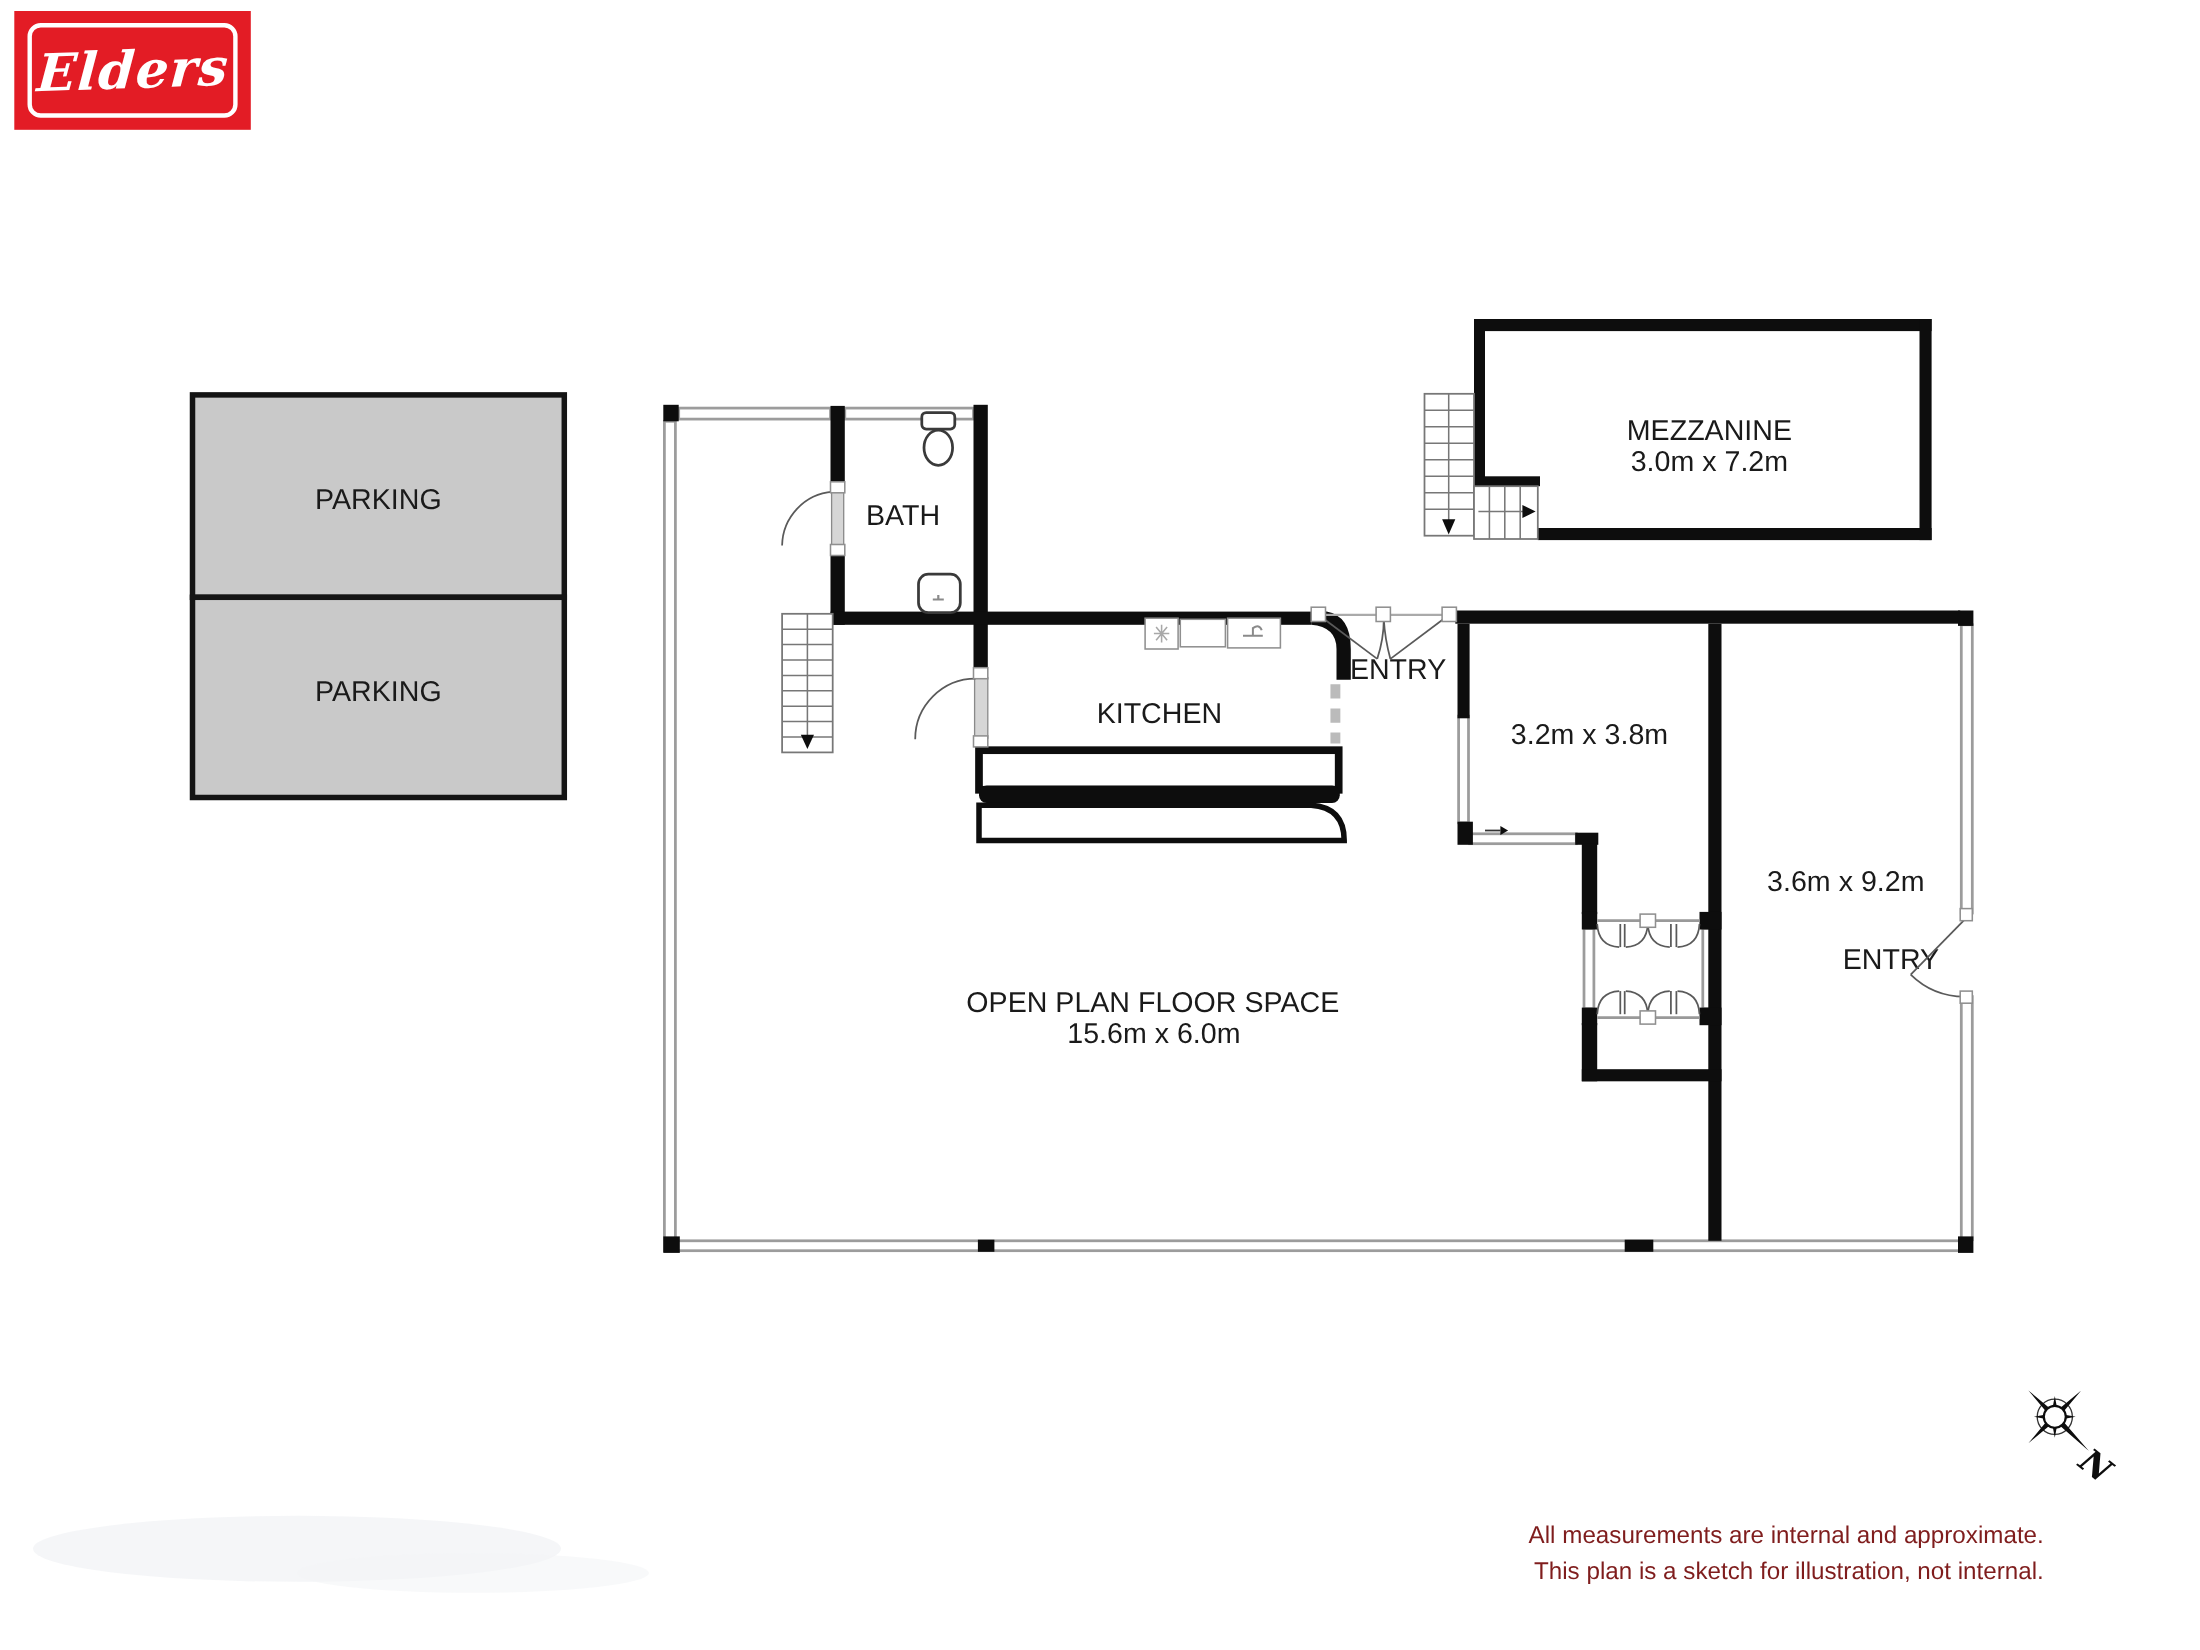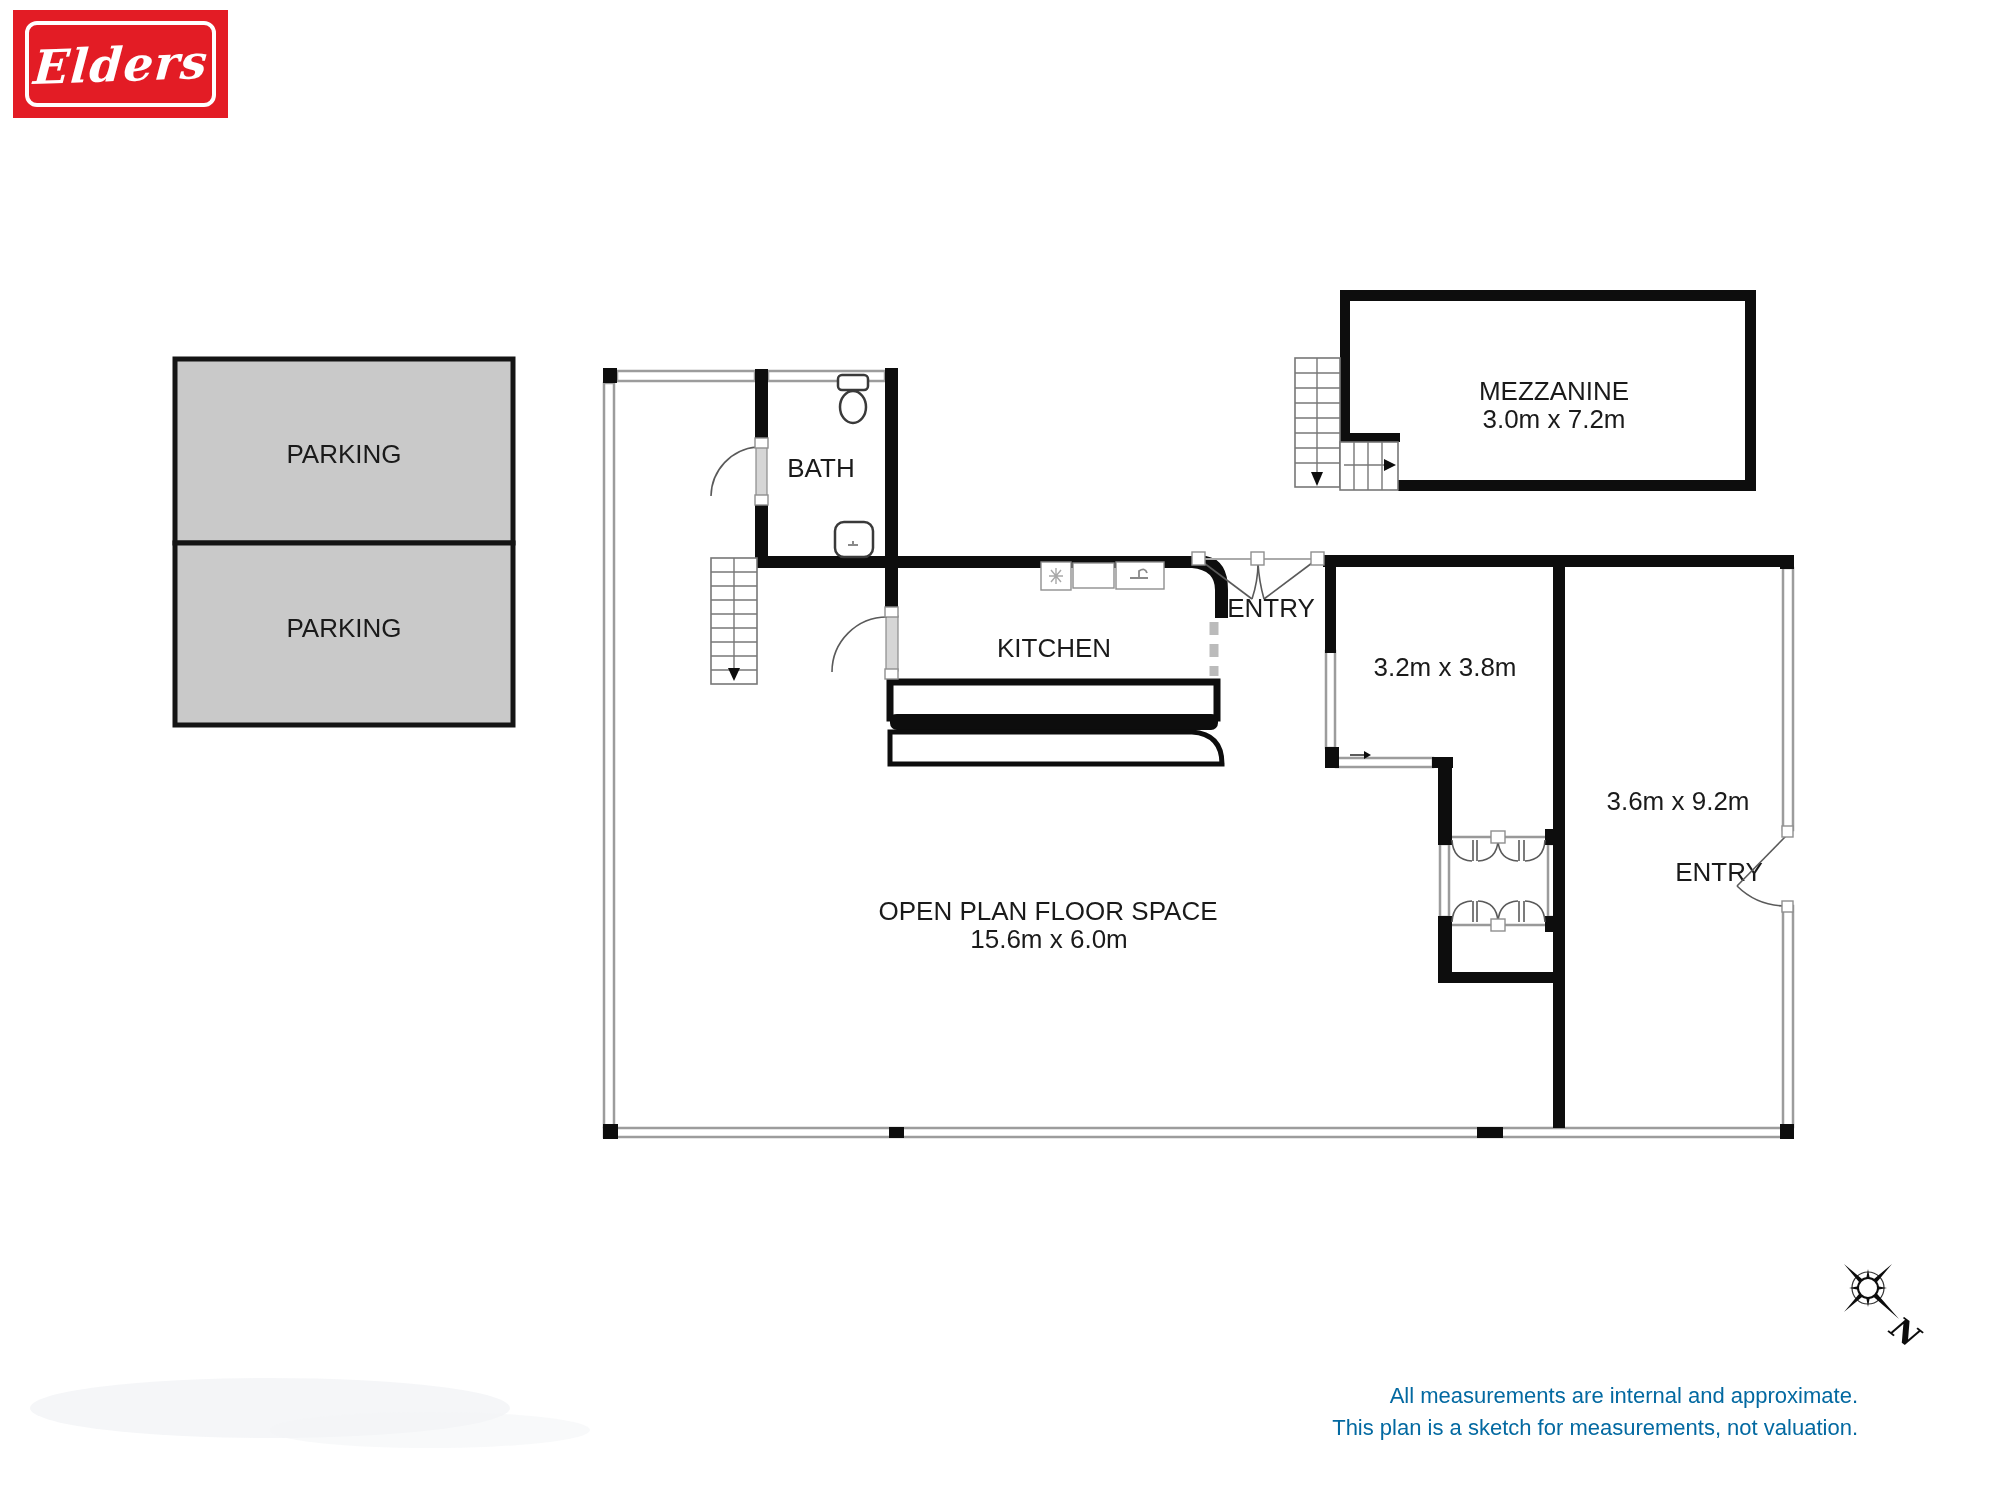--- a/index.html
+++ b/index.html
@@ -19,21 +19,21 @@
   .win{fill:#ffffff;stroke:#9c9c9c;stroke-width:2.5;}
   .fix{fill:#ffffff;stroke:#3a3a3a;stroke-width:2.5;}
   .stair{fill:#ffffff;stroke:#777777;stroke-width:1.6;}
   .tread{stroke:#777777;stroke-width:1.4;}
   .doorleaf{fill:#d6d6d6;stroke:#8a8a8a;stroke-width:1.2;}
   .arc{fill:none;stroke:#5a5a5a;stroke-width:1.6;}
   .hinge{fill:#ffffff;stroke:#8f8f8f;stroke-width:1.4;}
   .lbl{fill:#1a1a1a;font-size:26px;font-family:"Liberation Sans",sans-serif;}
   .mark{fill:#0d0d0d;}
   
-  #footer{position:absolute;right:142px;top:1380px;text-align:right;color:#0369a1;
+  #footer{position:absolute;right:142px;top:1380px;text-align:right;color:#7f1d1d;
           font-size:22px;line-height:32px;}
 </style>
 </head>
 <body>
 
 <div id="canvas">
 
   <div id="logo">
     <div class="inner"></div>
     <div class="brand">Elders</div>
@@ -231,16 +231,16 @@
       <circle r="16" fill="none" stroke="#333333" stroke-width="1.2"></circle>
       <polygon fill="#0d0d0d" points="24,-24 4,0 31,31 0,4 -24,24 -4,0 -24,-24 0,-4"></polygon>
       <polygon fill="#0d0d0d" points="19,0 3,3 0,19 -3,3 -19,0 -3,-3 0,-19 3,-3"></polygon>
       <circle r="10" fill="#ffffff" stroke="#0d0d0d" stroke-width="2"></circle>
       <text x="20" y="44" font-family="DejaVu Serif,serif" font-style="italic" font-weight="bold" font-size="30" fill="#0d0d0d" transform="rotate(38 20 44)">N</text>
     </g>
   </svg>
 
   <div id="footer">
     <span style="display:block">All measurements are internal and approximate.</span>
-    <span style="display:block">This plan is a sketch for measurements, not valuation.</span>
+    <span style="display:block">This plan is a sketch for illustration, not internal.</span>
   </div>
 
 </div>
 
 </body></html>

